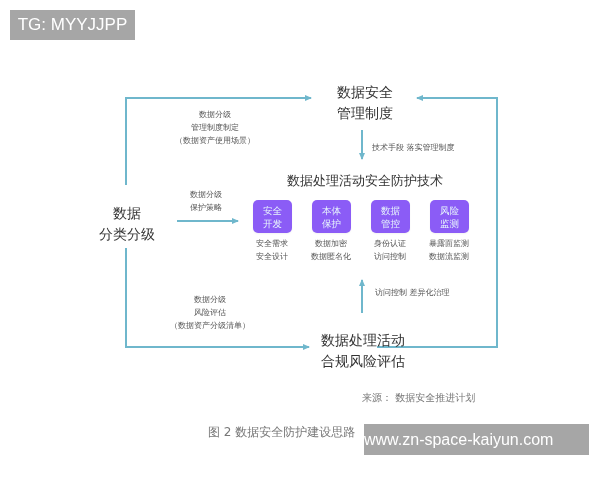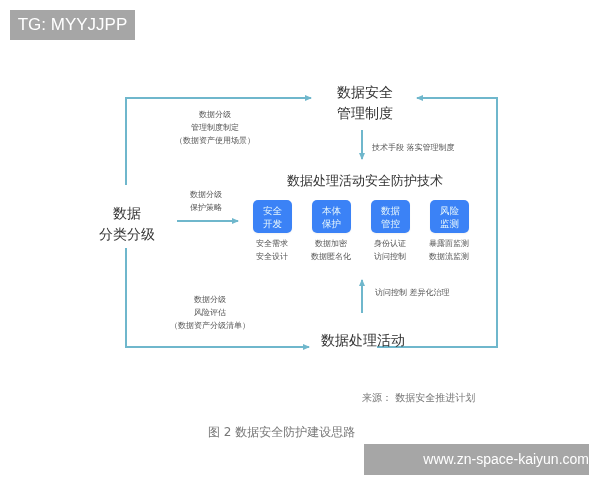--- a/index.html
+++ b/index.html
@@ -9,35 +9,35 @@
       font-family: "DejaVu Sans", "Liberation Sans", sans-serif;
       color: #333;
     }
     .abs { position: absolute; }
     .wm-top {
       left: 10px; top: 10px; width: 125px; height: 30px;
       background: #a6a6a6; color: #fff; font-family: "Liberation Sans", sans-serif;
       font-size: 17px; line-height: 30px; text-align: center;
     }
     .wm-bottom {
-      left: 364px; top: 444px; width: 225px; height: 31px;
+      left: 364px; top: 424px; width: 225px; height: 31px;
       background: #a6a6a6; color: #fff; font-family: "Liberation Sans", sans-serif;
-      font-size: 14px; line-height: 31px; text-align: right;
+      font-size: 16px; line-height: 31px; text-align: left;
     }
     .node {
       font-size: 14px; line-height: 21px; color: #333; text-align: center;
     }
     .note {
       font-size: 8px; line-height: 13px; color: #555; text-align: center; white-space: nowrap;
     }
     .title-main {
       font-size: 13px; color: #333; white-space: nowrap; text-align: center;
     }
     .tech-box {
-      width: 39px; height: 33px; border-radius: 5px; background: #3b82f6;
+      width: 39px; height: 33px; border-radius: 5px; background: #8b5cf6;
       color: #e8f7fc; font-size: 9.5px; line-height: 13px; text-align: center;
       display: flex; flex-direction: column; justify-content: center; align-items: center;
       box-shadow: 0 1px 2px rgba(0,0,0,0.05);
     }
     .tech-sub {
       font-size: 8px; line-height: 13px; color: #555; text-align: center; white-space: nowrap;
     }
     .source {
       font-size: 10px; color: #777; white-space: nowrap;
     }
@@ -137,19 +137,20 @@
 <div class="abs note" style="left:375px; top:286px; text-align:left;">访问控制 差异化治理</div>
 
 <div class="abs note" style="left:155px; top:293px; width:110px;">
   <div>数据分级</div>
   <div>风险评估</div>
   <div>（数据资产分级清单）</div>
 </div>
 
 <div class="abs node" style="left:313px; top:330px; width:100px;">
   <div>数据处理活动</div>
+  <div>合规风险评估</div>
 </div>
 
 <div class="abs source" style="left:362px; top:391px;">来源：  数据安全推进计划</div>
 
 <div class="abs caption" style="left:208px; top:424px;">图 2  数据安全防护建设思路</div>
 
 <div class="abs wm-bottom">www.zn-space-kaiyun.com</div>
 
 </body></html>

